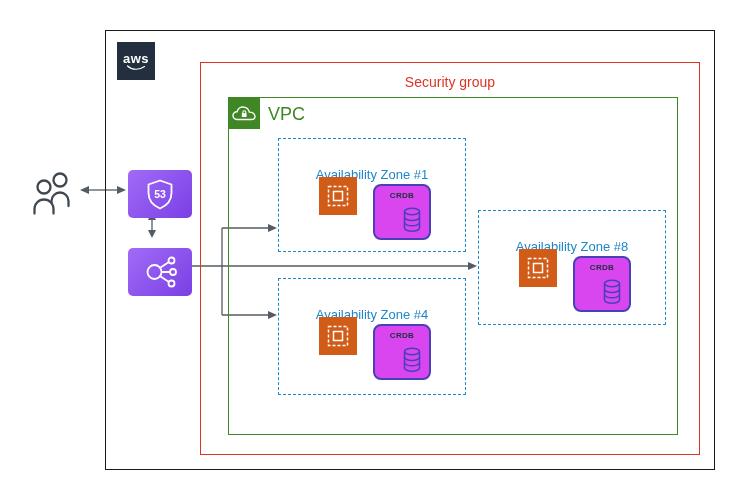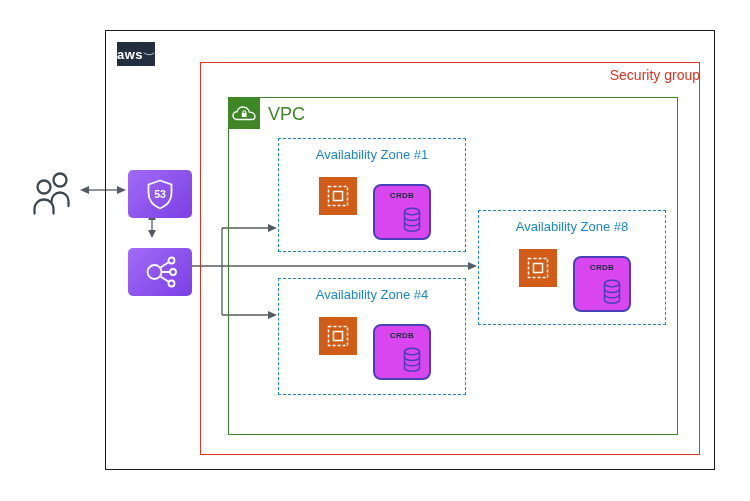--- a/index.html
+++ b/index.html
@@ -3,39 +3,39 @@
 <meta charset="utf-8">
 <style>
   * { margin:0; padding:0; box-sizing:border-box; }
   html,body { background:#ffffff; font-family:"Liberation Sans", sans-serif; }
   .canvas { position:relative; width:750px; height:501px; background:#fff; overflow:hidden; }
   .abs { position:absolute; }
 
   
   .aws-cloud { left:105px; top:30px; width:610px; height:440px; border:1px solid #1a1a1a; }
   .sg-box    { left:200px; top:62px; width:500px; height:393px; border:1px solid #dd3522; }
-  .sg-label  { left:200px; top:67px; width:500px; text-align:right; color:#dd3522; font-size:14px; }
+  .sg-label  { left:200px; top:74px; width:500px; text-align:center; color:#dd3522; font-size:14px; }
   .vpc-box   { left:228px; top:97px; width:450px; height:338px; border:1px solid #3f8624; }
   .vpc-label { left:268px; top:104px; color:#3f8624; font-size:18px; }
 
   
-  .aws-logo { left:117px; top:42px; width:38px; height:24px; background:#232f3e; color:#fff;
-              display:flex; align-items:center; justify-content:center; }
+  .aws-logo { left:117px; top:42px; width:38px; height:38px; background:#232f3e; color:#fff;
+              display:flex; flex-direction:column; align-items:center; justify-content:center; }
   .aws-txt  { font-size:13px; font-weight:bold; line-height:1; letter-spacing:.5px; }
 
   
   .vpc-icon { left:228px; top:97px; width:32px; height:32px; background:#3f8624;
               display:flex; align-items:center; justify-content:center; }
 
   
   .az { position:absolute; border:1.5px dashed #1e87c9; }
   .az1 { left:278px; top:138px; width:188px; height:114px; }
   .az2 { left:278px; top:278px; width:188px; height:117px; }
   .az3 { left:478px; top:210px; width:188px; height:115px; }
-  .az-label { color:#1e87c9; font-size:13px; text-align:center; padding-top:8px; }
+  .az-label { color:#1e87c9; font-size:13px; text-align:center; padding-top:8px;margin-top:20px; }
 
   
   .ec2 { position:absolute; left:40px; top:38px; width:38px; height:38px; background:#d05c17;
          display:flex; align-items:center; justify-content:center; }
 
   
   .crdb { position:absolute; left:94px; top:45px; width:58px; height:56px; background:#d946ef;
           border:2px solid #4940b8; border-radius:8px; }
   .crdb-label { font-size:8px; font-weight:bold; color:#232f3e; text-align:center; margin-top:5px; letter-spacing:.3px; }
   .crdb-db { position:absolute; right:7px; bottom:5px; }

